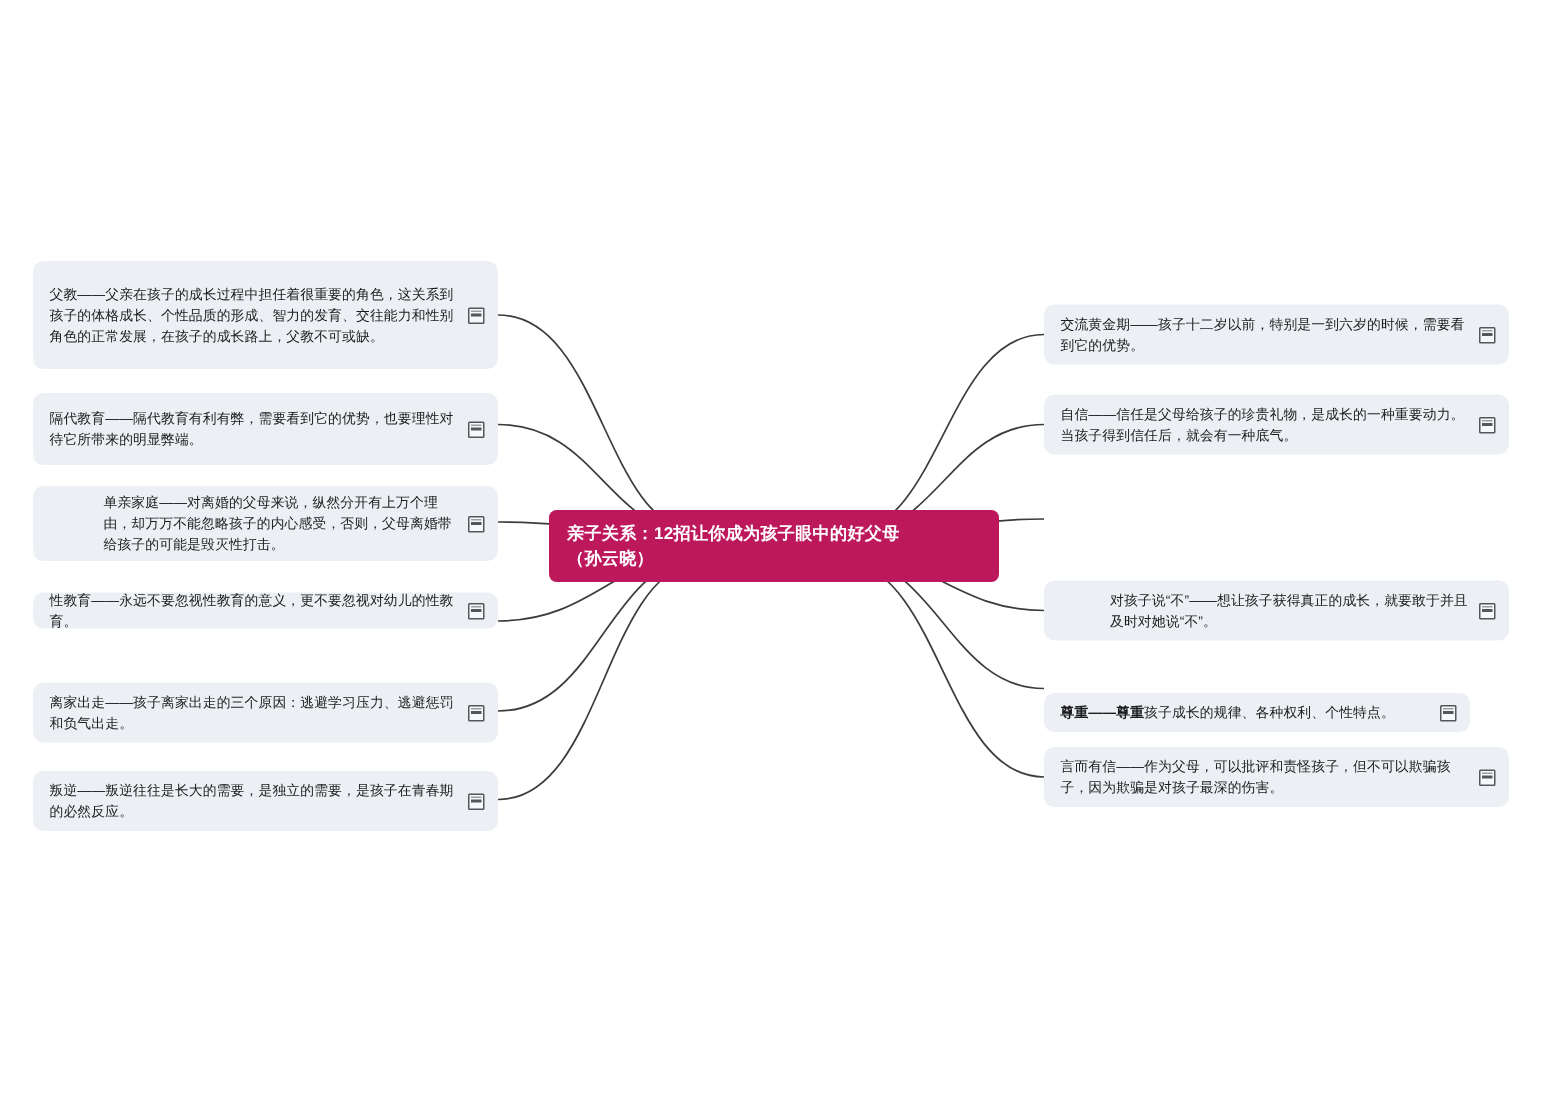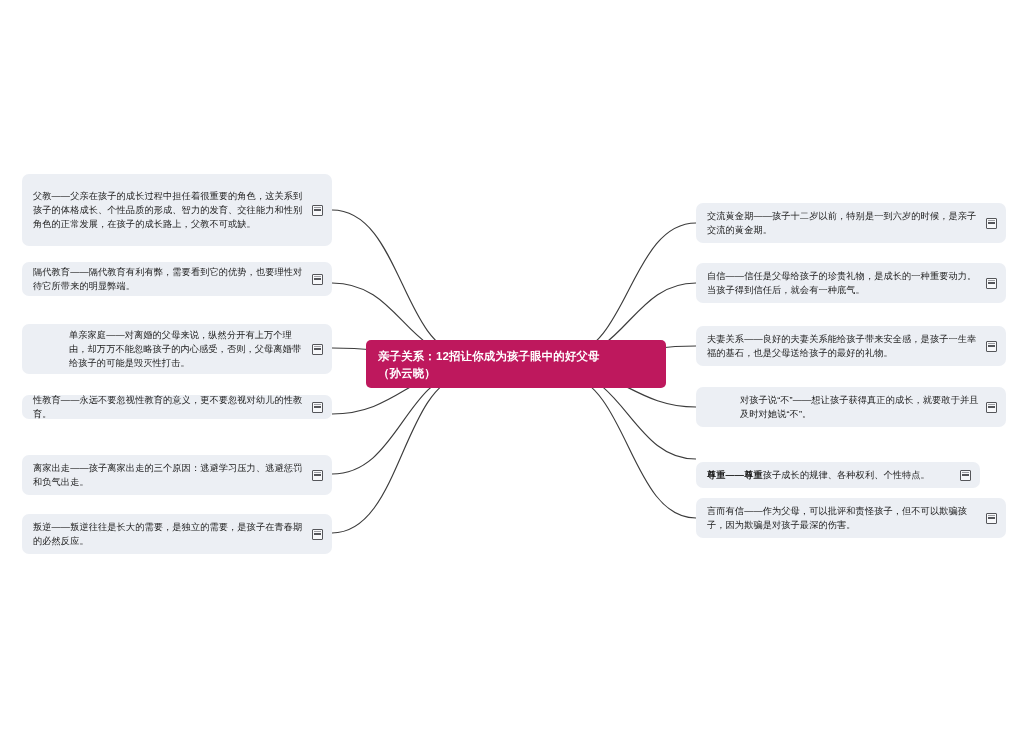--- a/index.html
+++ b/index.html
@@ -124,21 +124,21 @@
 
   <div class="node" style="left:22px; top:174px; width:310px; height:72px;">
     <div class="node-text">父教——父亲在孩子的成长过程中担任着很重要的角色，这关系到孩子的体格成长、个性品质的形成、智力的发育、交往能力和性别角色的正常发展，在孩子的成长路上，父教不可或缺。</div>
     <span class="collapse-icon">
       <span class="frame"></span>
         <span class="cap"></span>
         <span class="bar"></span>
     </span>
   </div>
 
-  <div class="node" style="left:22px; top:262px; width:310px; height:34px;">
+  <div class="node" style="left:22px; top:262px; width:310px; height:48px;">
     <div class="node-text">隔代教育——隔代教育有利有弊，需要看到它的优势，也要理性对待它所带来的明显弊端。</div>
     <span class="collapse-icon">
       <span class="frame"></span>
         <span class="cap"></span>
         <span class="bar"></span>
     </span>
   </div>
 
   <div class="node" style="left:22px; top:324px; width:310px; height:50px;padding-left:47px;">
     <div class="node-text">单亲家庭——对离婚的父母来说，纵然分开有上万个理由，却万万不能忽略孩子的内心感受，否则，父母离婚带给孩子的可能是毁灭性打击。</div>
@@ -170,45 +170,37 @@
   <div class="node" style="left:22px; top:514px; width:310px; height:40px;">
     <div class="node-text">叛逆——叛逆往往是长大的需要，是独立的需要，是孩子在青春期的必然反应。</div>
     <span class="collapse-icon">
       <span class="frame"></span>
         <span class="cap"></span>
         <span class="bar"></span>
     </span>
   </div>
 
   <div class="node" style="left:696px; top:203px; width:310px; height:40px;">
-    <div class="node-text">交流黄金期——孩子十二岁以前，特别是一到六岁的时候，是亲子交流的黄金期。</div>
+    <div class="node-text">交流黄金期——孩子十二岁以前，特别是一到六岁的时候，需要看到它的优势。</div>
     <span class="collapse-icon">
       <span class="frame"></span>
         <span class="cap"></span>
         <span class="bar"></span>
     </span>
   </div>
 
   <div class="node" style="left:696px; top:263px; width:310px; height:40px;">
     <div class="node-text">自信——信任是父母给孩子的珍贵礼物，是成长的一种重要动力。当孩子得到信任后，就会有一种底气。</div>
     <span class="collapse-icon">
       <span class="frame"></span>
         <span class="cap"></span>
         <span class="bar"></span>
     </span>
   </div>
 
-  <div class="node" style="left:696px; top:326px; width:310px; height:40px;">
-    <div class="node-text">夫妻关系——良好的夫妻关系能给孩子带来安全感，是孩子一生幸福的基石，也是父母送给孩子的最好的礼物。</div>
-    <span class="collapse-icon">
-      <span class="frame"></span>
-        <span class="cap"></span>
-        <span class="bar"></span>
-    </span>
-  </div>
 
   <div class="node" style="left:696px; top:387px; width:310px; height:40px;padding-left:44px;">
     <div class="node-text">对孩子说“不”——想让孩子获得真正的成长，就要敢于并且及时对她说“不”。</div>
     <span class="collapse-icon">
       <span class="frame"></span>
         <span class="cap"></span>
         <span class="bar"></span>
     </span>
   </div>
 

